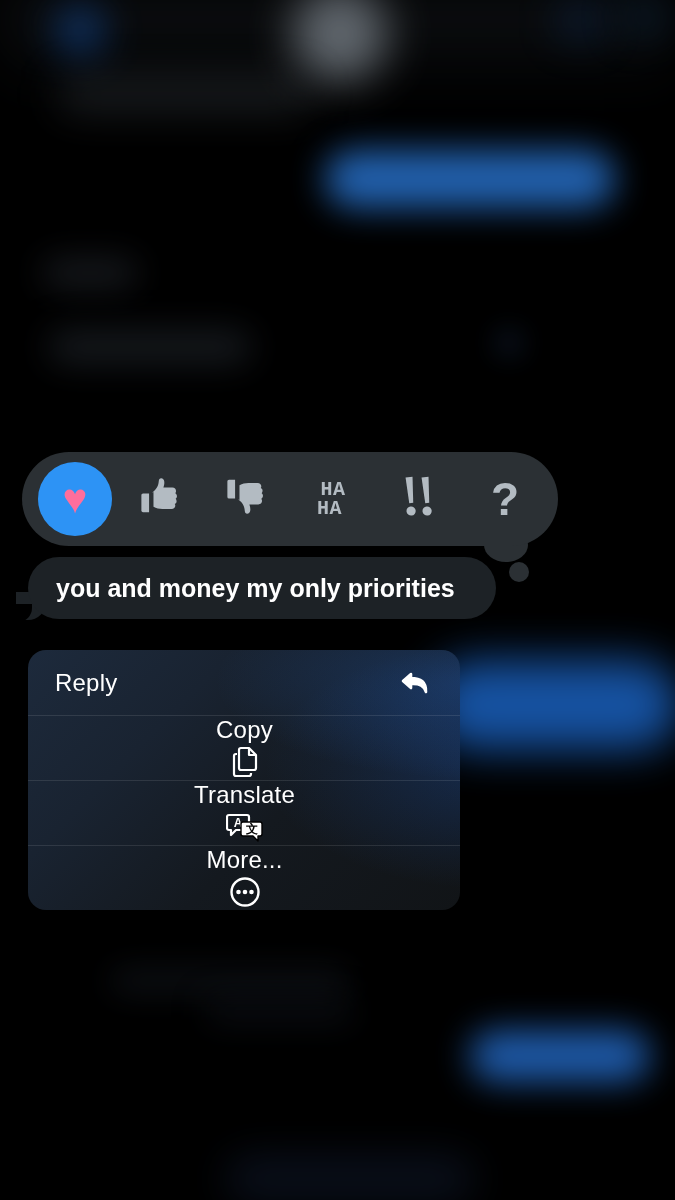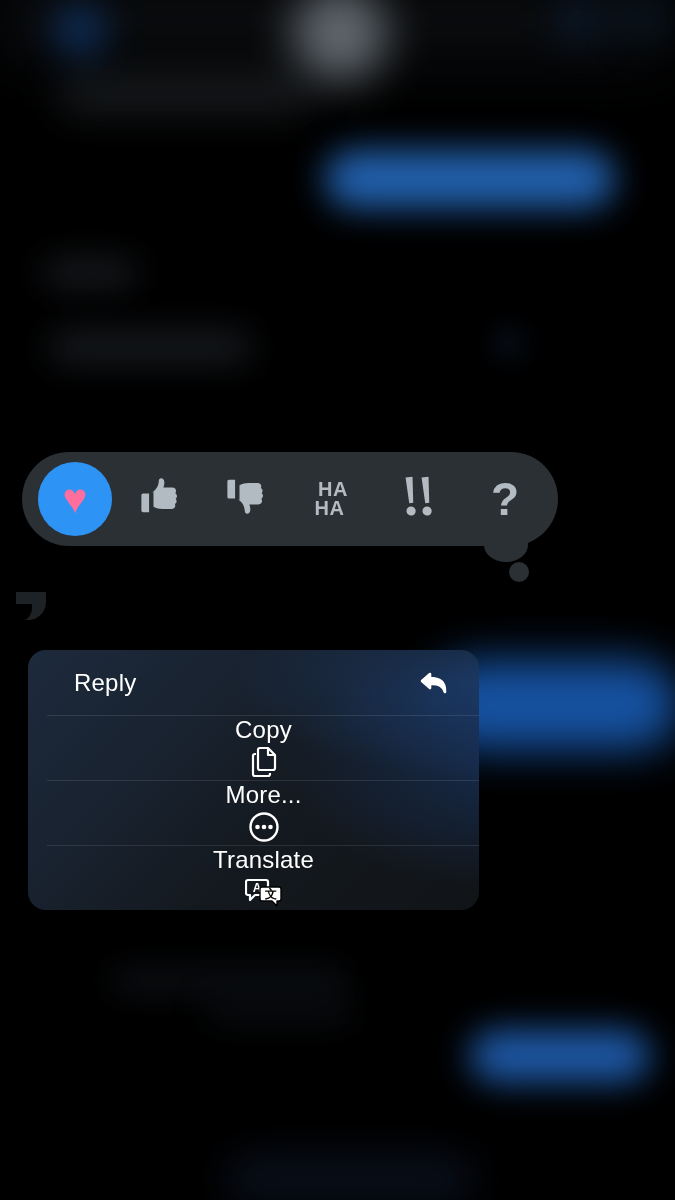--- a/index.html
+++ b/index.html
@@ -170,21 +170,21 @@
     color: #b3bbc2;
     line-height: 1;
     display: block;
   }
   .glyph-heart { font-size: 42px; color: #ff6e9c; }
   .glyph-thumbup { font-size: 40px; }
   .glyph-thumbdown { font-size: 40px; }
   .glyph-bang { font-size: 44px; font-weight: bold; letter-spacing: 1px; }
   .glyph-question { font-size: 46px; font-weight: bold; }
   .haha {
-    font-family: Liberation Sans, sans-serif;
+    font-family: Liberation Mono, monospace;
     font-weight: bold;
     font-size: 20px;
     line-height: 19px;
     color: #b3bbc2;
     text-align: center;
     letter-spacing: 0.5px;
   }
   .haha .l2 { display: block; margin-left: -7px; }
 
   .tail-dot {
@@ -235,21 +235,20 @@
 
   
   .ctx-menu {
     position: absolute;
     left: 28px; top: 650px;
     width: 432px;
     border-radius: 18px;
     overflow: hidden;
     z-index: 6;
     background: linear-gradient(135deg, #1d2a3c 0%, #192331 30%, #14191f 60%, #111417 100%);
-    padding-left: 19px;
   }
   .ctx-row {
     position: relative;
     height: 65px;
     display: flex;
     align-items: center;
     justify-content: space-between;
     padding: 0 26px 0 27px;
     box-sizing: border-box;
     cursor: pointer;
@@ -351,62 +350,65 @@
       </div>
 
       <div class="react-btn">
         <span class="react-glyph glyph-question">?</span>
       </div>
 
     </div>
   </div>
 
   <div class="msg-tail"></div>
+  <div class="msg-bubble">
+    <span class="msg-text">you and money my only priorities</span>
+  </div>
 
   <div class="ctx-menu">
     <div class="menu-glow"></div>
 
     <div class="ctx-row">
       <span class="ctx-label">Reply</span>
       <span class="ctx-icon">
         <svg width="34" height="30" viewBox="0 0 34 30" fill="none" stroke="#ffffff" stroke-width="2.6" stroke-linecap="round" stroke-linejoin="round">
           <path d="M13 6 L5 13 L13 20 L13 16 C22 15.5 26 18 28 24 C28.5 14 23 10 13 10 Z" fill="#ffffff" stroke="#ffffff"></path>
         </svg>
       </span>
     </div>
 
     <div class="ctx-row">
       <span class="ctx-label">Copy</span>
       <span class="ctx-icon">
         <svg width="32" height="34" viewBox="0 0 32 34" fill="none" stroke="#ffffff" stroke-width="2.2" stroke-linejoin="round">
           <path d="M12 3 h8 l7 7 v13 a2 2 0 0 1 -2 2 h-13 a2 2 0 0 1 -2 -2 v-18 a2 2 0 0 1 2 -2 z"></path>
           <path d="M20 3 v7 h7"></path>
           <path d="M8 9 h-1 a2 2 0 0 0 -2 2 v18 a2 2 0 0 0 2 2 h13 a2 2 0 0 0 2 -2 v-1"></path>
+        </svg>
+      </span>
+    </div>
+
+    <div class="ctx-row">
+      <span class="ctx-label">Translate</span>
+      <span class="ctx-icon">
+        <svg width="38" height="34" viewBox="0 0 38 34" fill="none">
+          <path d="M3 5 h18 a2 2 0 0 1 2 2 v11 a2 2 0 0 1 -2 2 h-11 l-5 5 v-5 h-2 a2 2 0 0 1 -2 -2 v-11 a2 2 0 0 1 2 -2 z" fill="none" stroke="#ffffff" stroke-width="2.2" stroke-linejoin="round"></path>
+          <text x="12" y="17" text-anchor="middle" fill="#ffffff" font-size="12" font-weight="bold" font-family="Liberation Sans, sans-serif">A</text>
+          <path d="M17 12 h17 a2 2 0 0 1 2 2 v10 a2 2 0 0 1 -2 2 h-2 v5 l-5 -5 h-10 a2 2 0 0 1 -2 -2 v-10 a2 2 0 0 1 2 -2 z" fill="#ffffff" stroke="#000000" stroke-width="1.4" stroke-linejoin="round"></path>
+          <text x="26" y="23" text-anchor="middle" fill="#000000" font-size="12" font-weight="bold" font-family="DejaVu Sans, sans-serif">文</text>
         </svg>
       </span>
     </div>
 
     <div class="ctx-row">
       <span class="ctx-label">More...</span>
       <span class="ctx-icon">
         <svg width="32" height="32" viewBox="0 0 32 32">
           <circle cx="16" cy="16" r="13.5" fill="none" stroke="#ffffff" stroke-width="2.4"></circle>
           <circle cx="9.5" cy="16" r="2.3" fill="#ffffff"></circle>
           <circle cx="16" cy="16" r="2.3" fill="#ffffff"></circle>
           <circle cx="22.5" cy="16" r="2.3" fill="#ffffff"></circle>
         </svg>
       </span>
     </div>
-
-    <div class="ctx-row">
-      <span class="ctx-label">Translate</span>
-      <span class="ctx-icon">
-        <svg width="38" height="34" viewBox="0 0 38 34" fill="none">
-          <path d="M3 5 h18 a2 2 0 0 1 2 2 v11 a2 2 0 0 1 -2 2 h-11 l-5 5 v-5 h-2 a2 2 0 0 1 -2 -2 v-11 a2 2 0 0 1 2 -2 z" fill="none" stroke="#ffffff" stroke-width="2.2" stroke-linejoin="round"></path>
-          <text x="12" y="17" text-anchor="middle" fill="#ffffff" font-size="12" font-weight="bold" font-family="Liberation Sans, sans-serif">A</text>
-          <path d="M17 12 h17 a2 2 0 0 1 2 2 v10 a2 2 0 0 1 -2 2 h-2 v5 l-5 -5 h-10 a2 2 0 0 1 -2 -2 v-10 a2 2 0 0 1 2 -2 z" fill="#ffffff" stroke="#000000" stroke-width="1.4" stroke-linejoin="round"></path>
-          <text x="26" y="23" text-anchor="middle" fill="#000000" font-size="12" font-weight="bold" font-family="DejaVu Sans, sans-serif">文</text>
-        </svg>
-      </span>
-    </div>
   </div>
 
 </div>
 
 </body></html>

